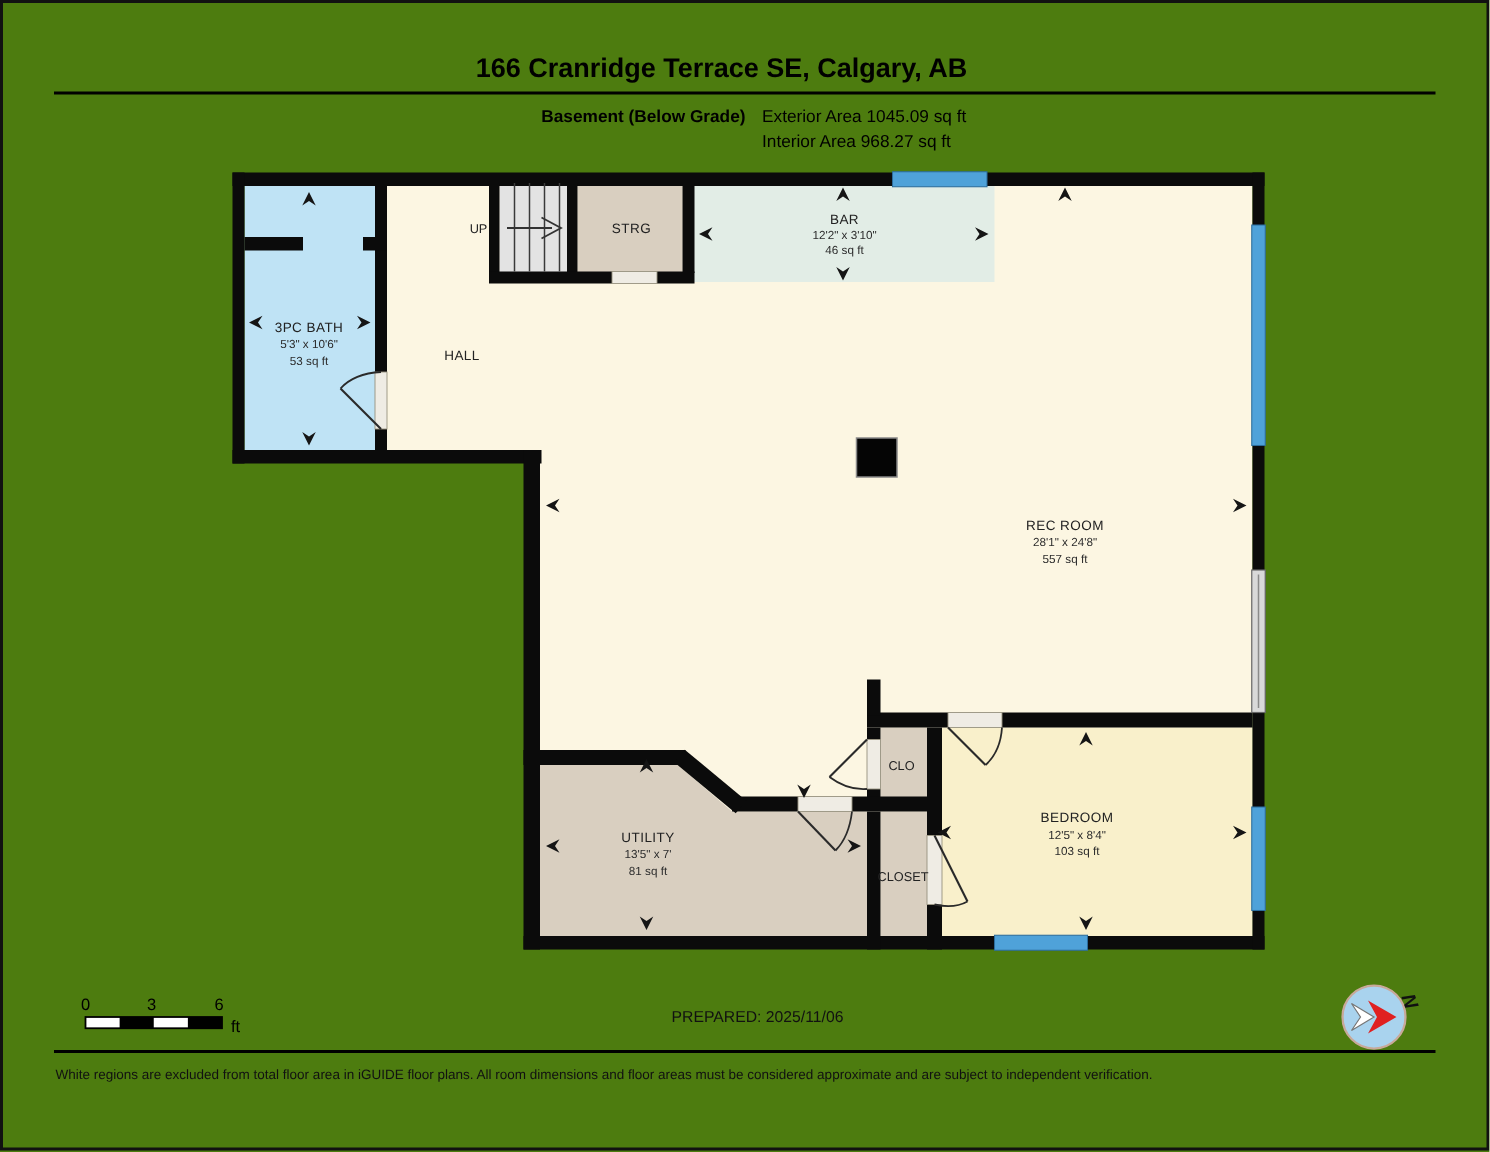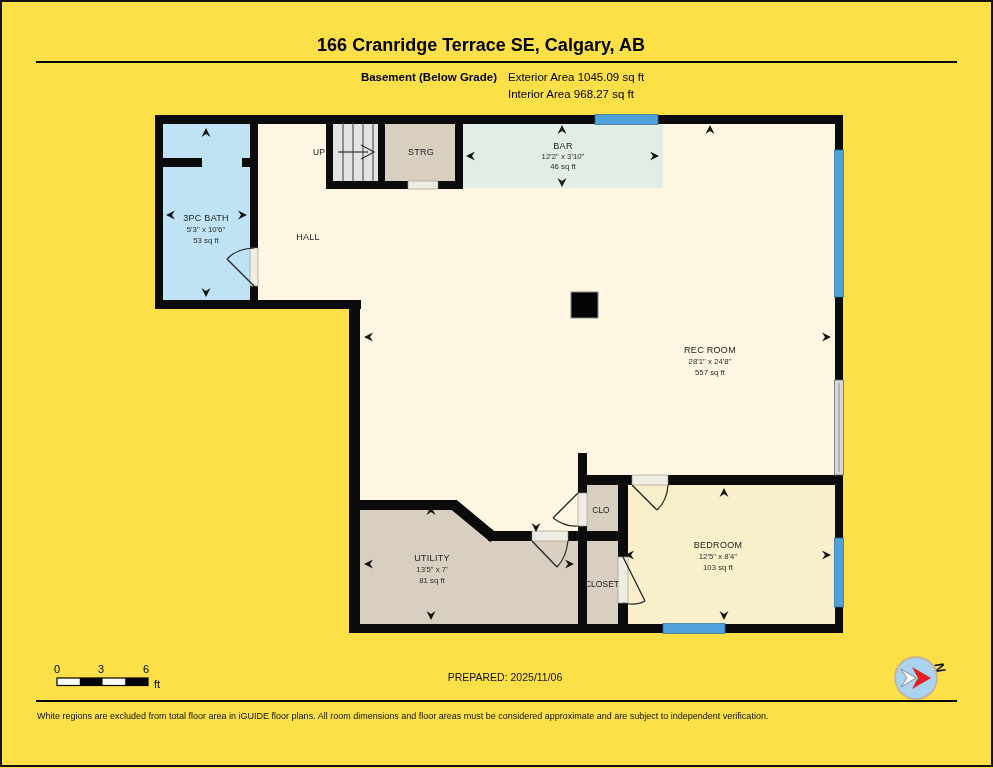--- a/index.html
+++ b/index.html
@@ -1,16 +1,16 @@
 <!DOCTYPE html>
 <html><head>
 <meta charset="utf-8">
 <style>
   html,body{margin:0;padding:0;background:#fff;}
-  #page{position:relative;width:993px;height:768px;background:#fde047;overflow:hidden;
+  #page{position:relative;width:993px;height:768px;background:#4d7c0f;overflow:hidden;
         font-family:"Liberation Sans","DejaVu Sans",sans-serif;}
   svg{position:absolute;left:0;top:0;}
   .wall{fill:#0b0b0b;}
   .gap{fill:#efece4;stroke:#97927f;stroke-width:.6;}
   .arc{fill:none;stroke:#2a2a2a;stroke-width:1.2;}
   .leaf{stroke:#2a2a2a;stroke-width:1.4;}
   .tread{stroke:#3a3a3a;stroke-width:1;}
   .dimarrow{fill:#151515;}
   .t-title{font-size:18px;font-weight:700;fill:#000;}
   .t-sub-b{font-size:11.5px;font-weight:700;fill:#000;}

